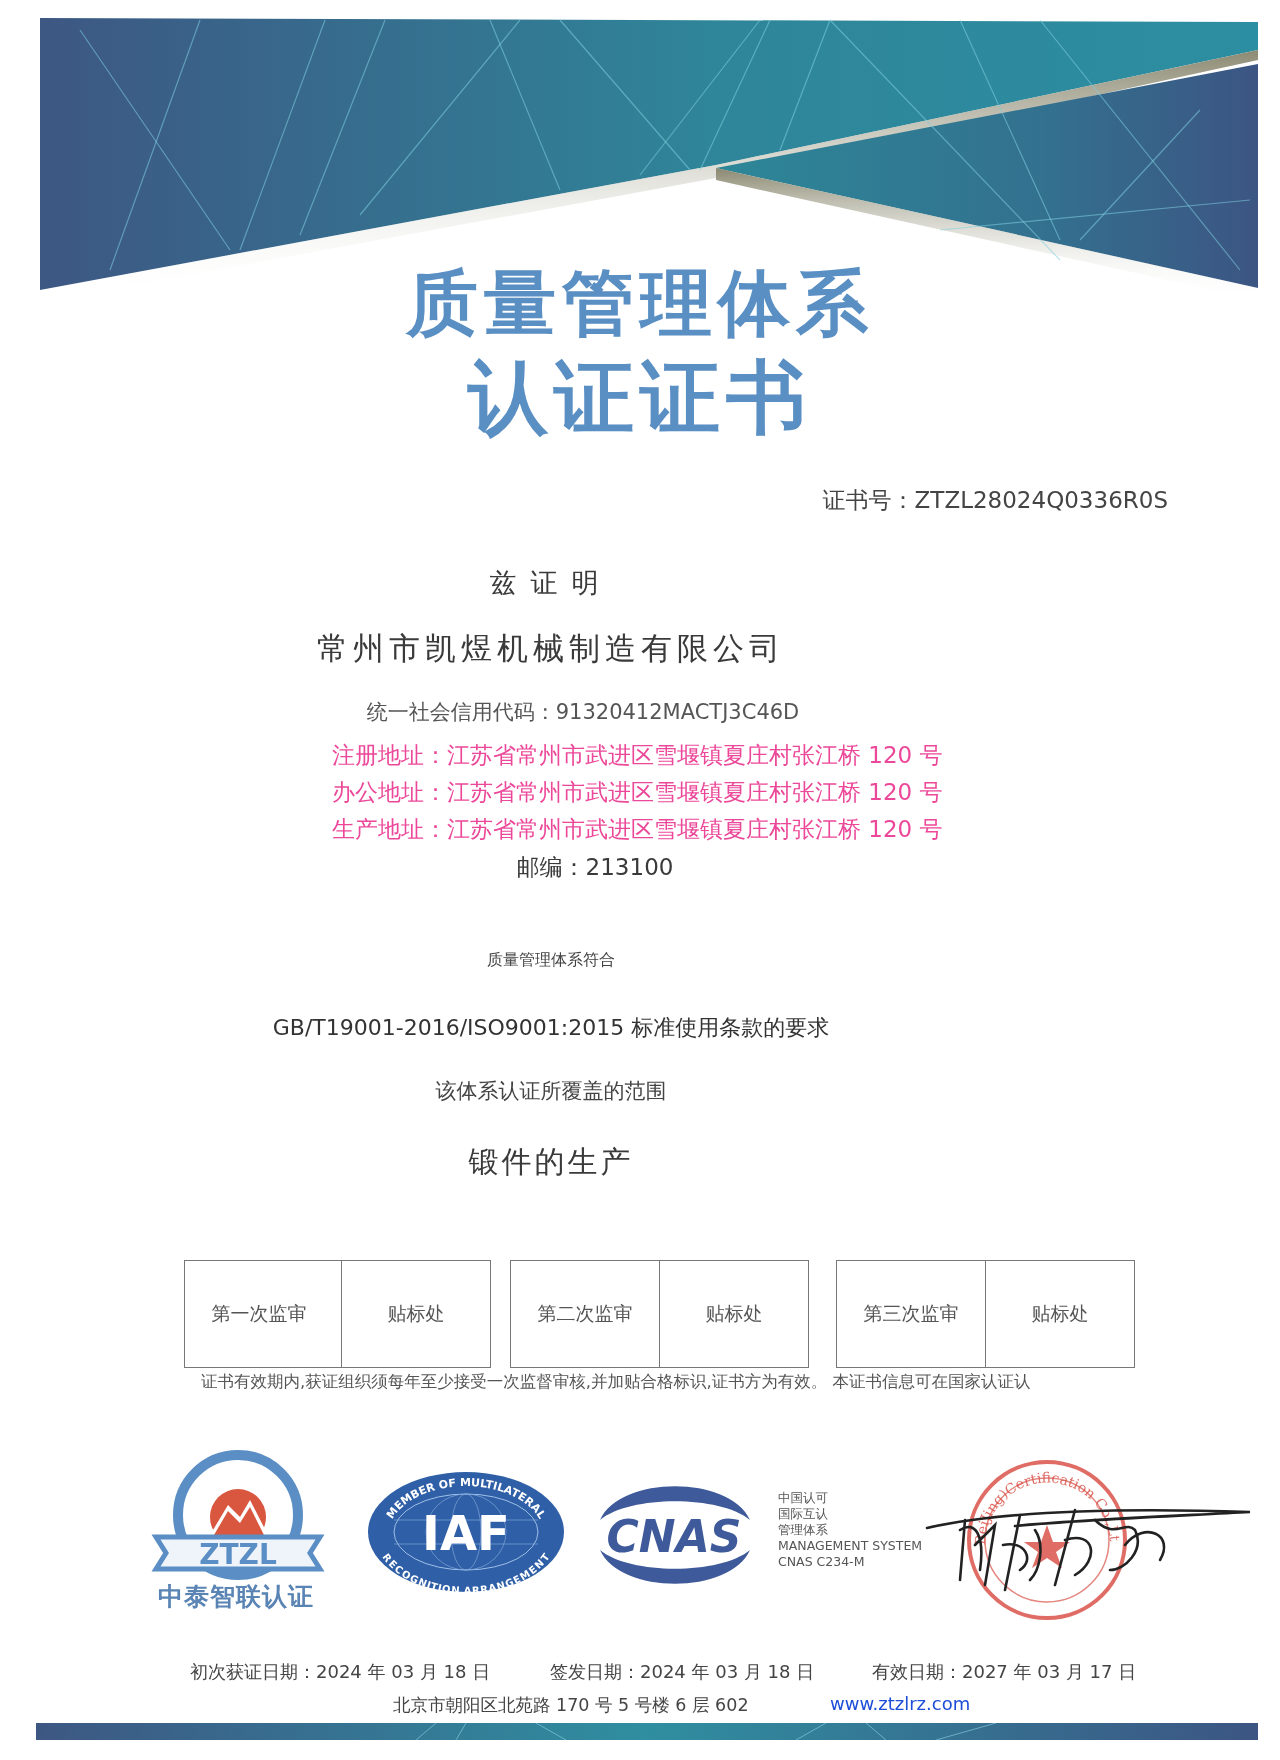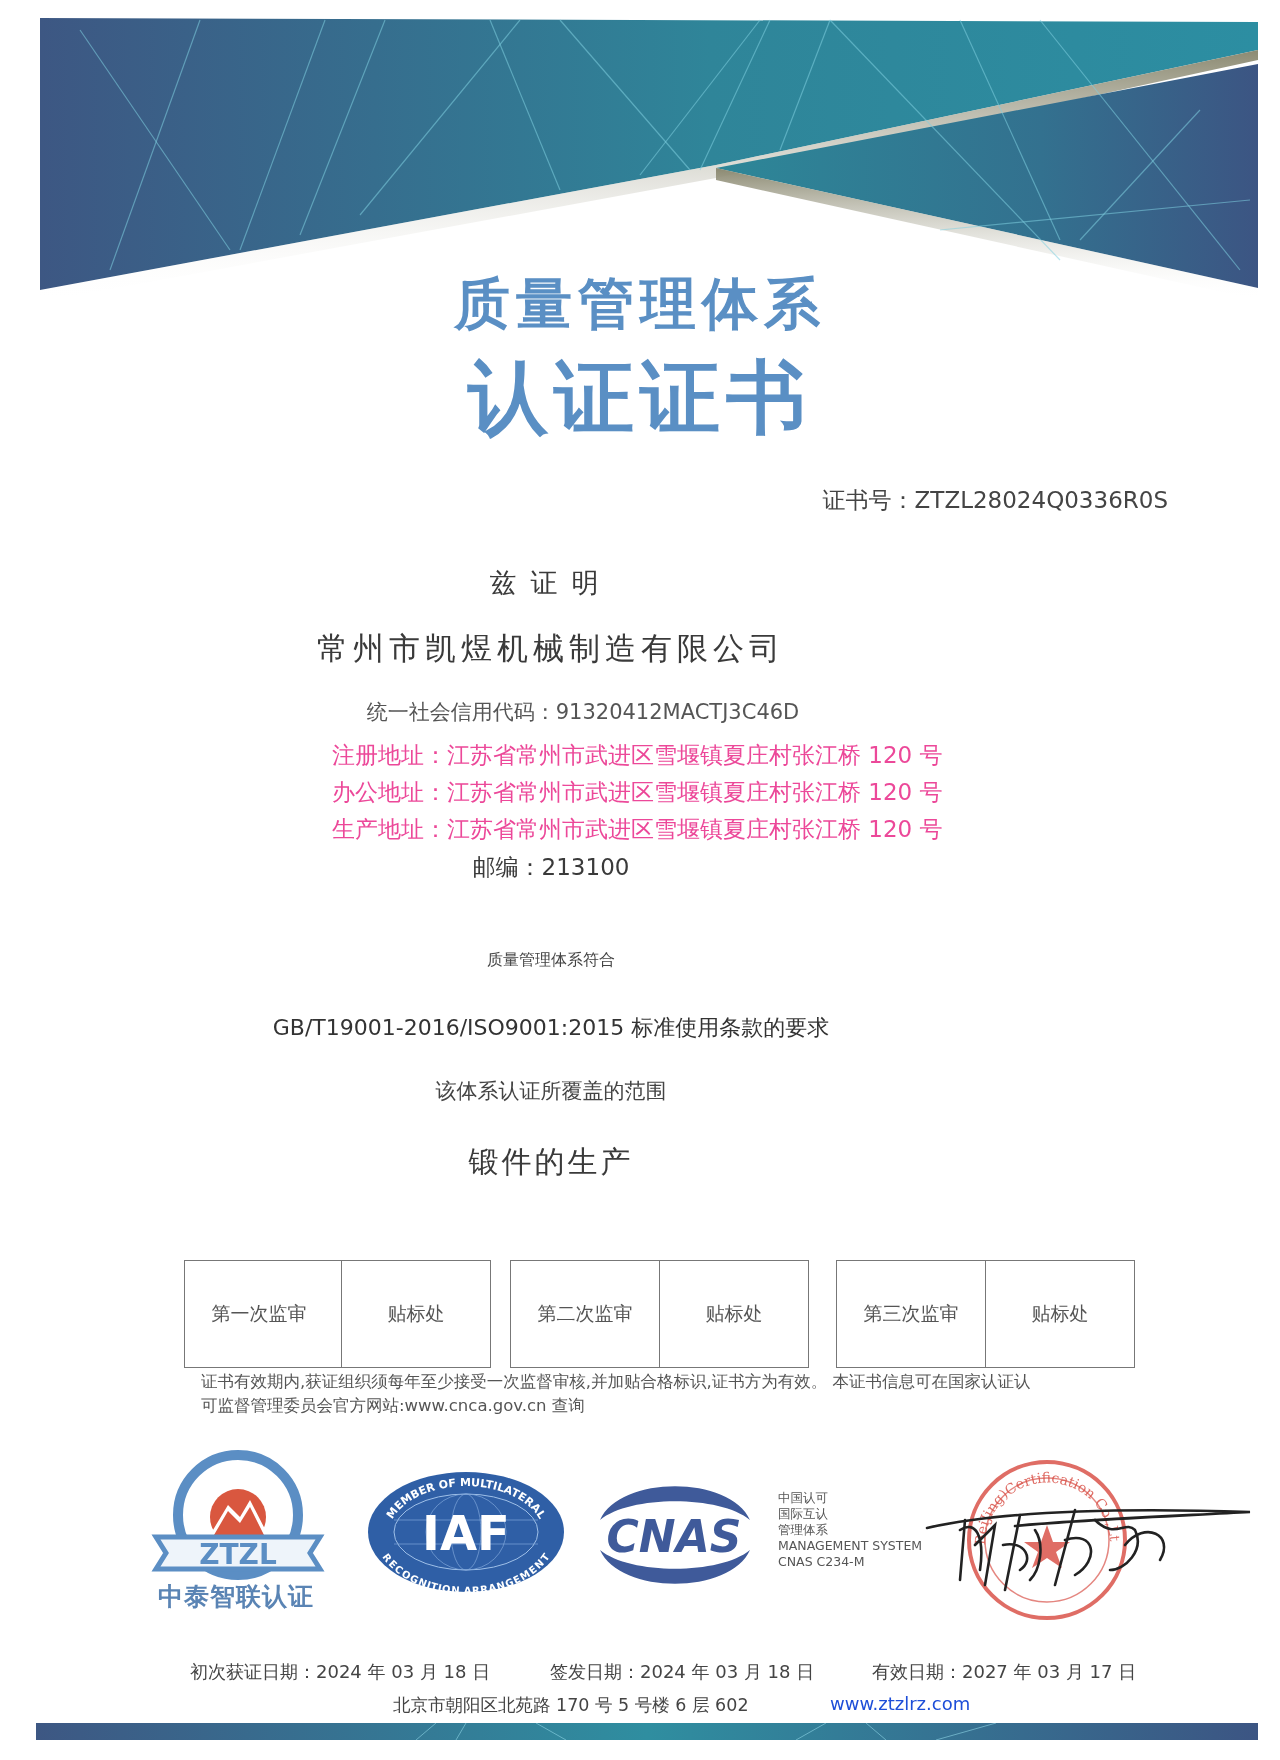--- a/index.html
+++ b/index.html
@@ -5,33 +5,33 @@
   html, body { margin: 0; padding: 0; background: #ffffff; }
   body { width: 1280px; height: 1760px; position: relative; overflow: hidden;
          font-family: "DejaVu Sans", "Liberation Sans", sans-serif; color: #3a3a3a; }
 
   .header-art { position: absolute; left: 0; top: 0; width: 1280px; height: 320px; }
   .footer-band { position: absolute; left: 36px; top: 1723px; width: 1222px; height: 17px; }
 
   .title { position: absolute; left: 0; width: 1280px; text-align: center;
            font-family: "DejaVu Serif", "Liberation Serif", serif; font-weight: bold;
            color: #5a8fc4; letter-spacing: 6px; }
-  .title.l1 { top: 258px; font-size: 56px; line-height: 90px; text-align: center; }
+  .title.l1 { top: 258px; font-size: 72px; line-height: 90px; text-align: center; }
   .title.l2 { top: 352px; font-size: 80px; line-height: 90px; }
 
   .cert-no { position: absolute; right: 112px; top: 485px; font-size: 23px; color: #444; }
 
   .center { position: absolute; left: 0; width: 1102px; text-align: center; }
   .attest { top: 565px; font-size: 27px; letter-spacing: 14px; color: #3a3a3a; }
   .company { top: 628px; font-size: 31px; letter-spacing: 5px; color: #3a3a3a; }
   .credit { top: 698px; font-size: 21px; color: #555; padding-left: 32px; }
 
   .addr { position: absolute; left: 332px; font-size: 23px; color: #ec4899; }
   .addr.a1 { top: 740px; } .addr.a2 { top: 777px; } .addr.a3 { top: 814px; }
-  .zip { top: 852px; font-size: 23px; color: #3a3a3a; }
+  .zip { top: 852px; font-size: 23px; color: #3a3a3a; padding-left: 44px; }
 
   .conform { top: 950px; font-size: 16px; color: #444; }
   .standard { top: 1013px; font-size: 22px; color: #333; }
   .scope-label { top: 1077px; font-size: 21px; color: #444; }
   .scope { top: 1142px; font-size: 30px; color: #3a3a3a; letter-spacing: 3px; }
 
   .audit-box { position: absolute; top: 1260px; height: 106px; border: 1.5px solid #777;
                display: flex; }
   .audit-box .cell { width: 148px; display: flex; align-items: center; justify-content: center;
                      font-size: 19px; color: #555; }
@@ -130,21 +130,20 @@
   <div class="cell">第二次监审</div>
   <div class="cell">贴标处</div>
 </div>
 <div class="audit-box b3">
   <div class="cell">第三次监审</div>
   <div class="cell">贴标处</div>
 </div>
 
 <div class="notice">
   <div>证书有效期内,获证组织须每年至少接受一次监督审核,并加贴合格标识,证书方为有效。 本证书信息可在国家认证认</div>
-  <div>可监督管理委员会官方网站:www.cnca.gov.cn 查询</div>
 </div>
 
 <svg class="logo ztzl" viewBox="0 0 180 170">
   <circle cx="90" cy="70" r="60" fill="none" stroke="#5b8ec4" stroke-width="10"></circle>
   <circle cx="90" cy="72" r="28" fill="#d9573f"></circle>
   <polygon points="62,90 80,60 92,72 102,55 120,90" fill="#ffffff"></polygon>
   <polygon points="66,90 80,66 92,78 102,62 116,90" fill="#d9573f"></polygon>
   <path d="M8,92 L172,92 L162,108 L172,124 L8,124 L18,108 Z" fill="#eef4fa" stroke="#5b8ec4" stroke-width="5"></path>
   <text x="90" y="119" text-anchor="middle" font-family="DejaVu Sans, sans-serif" font-weight="bold" font-size="28" fill="#5b8ec4">ZTZL</text>
 </svg>

